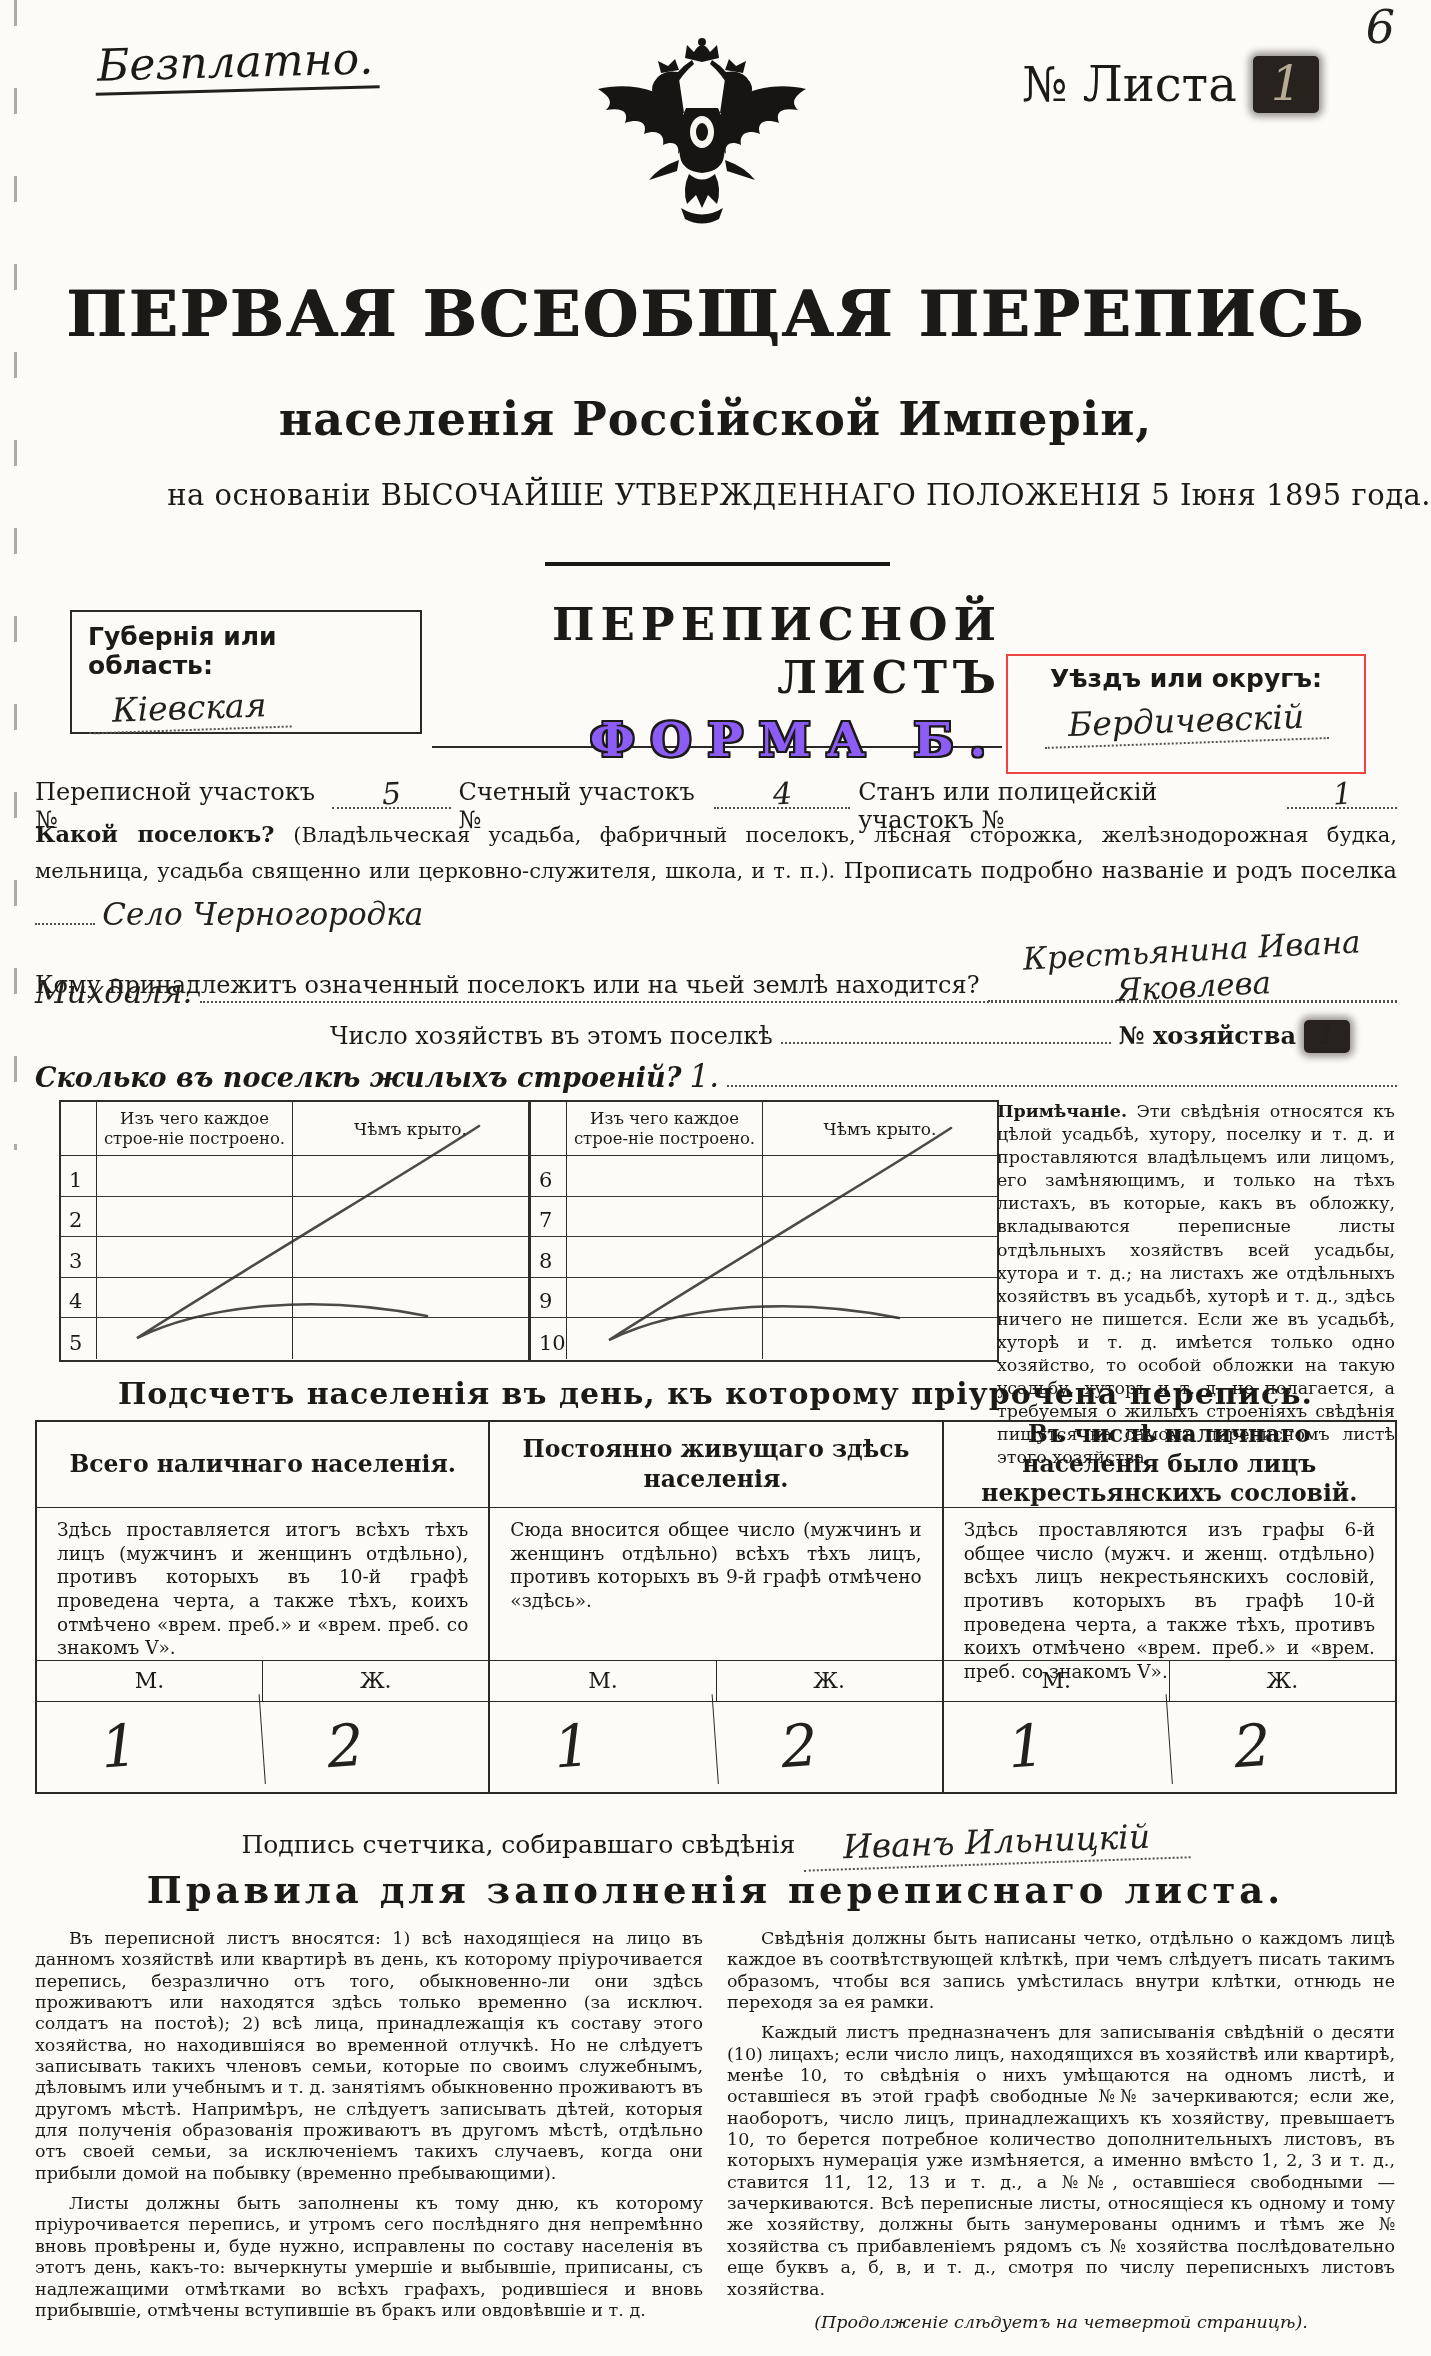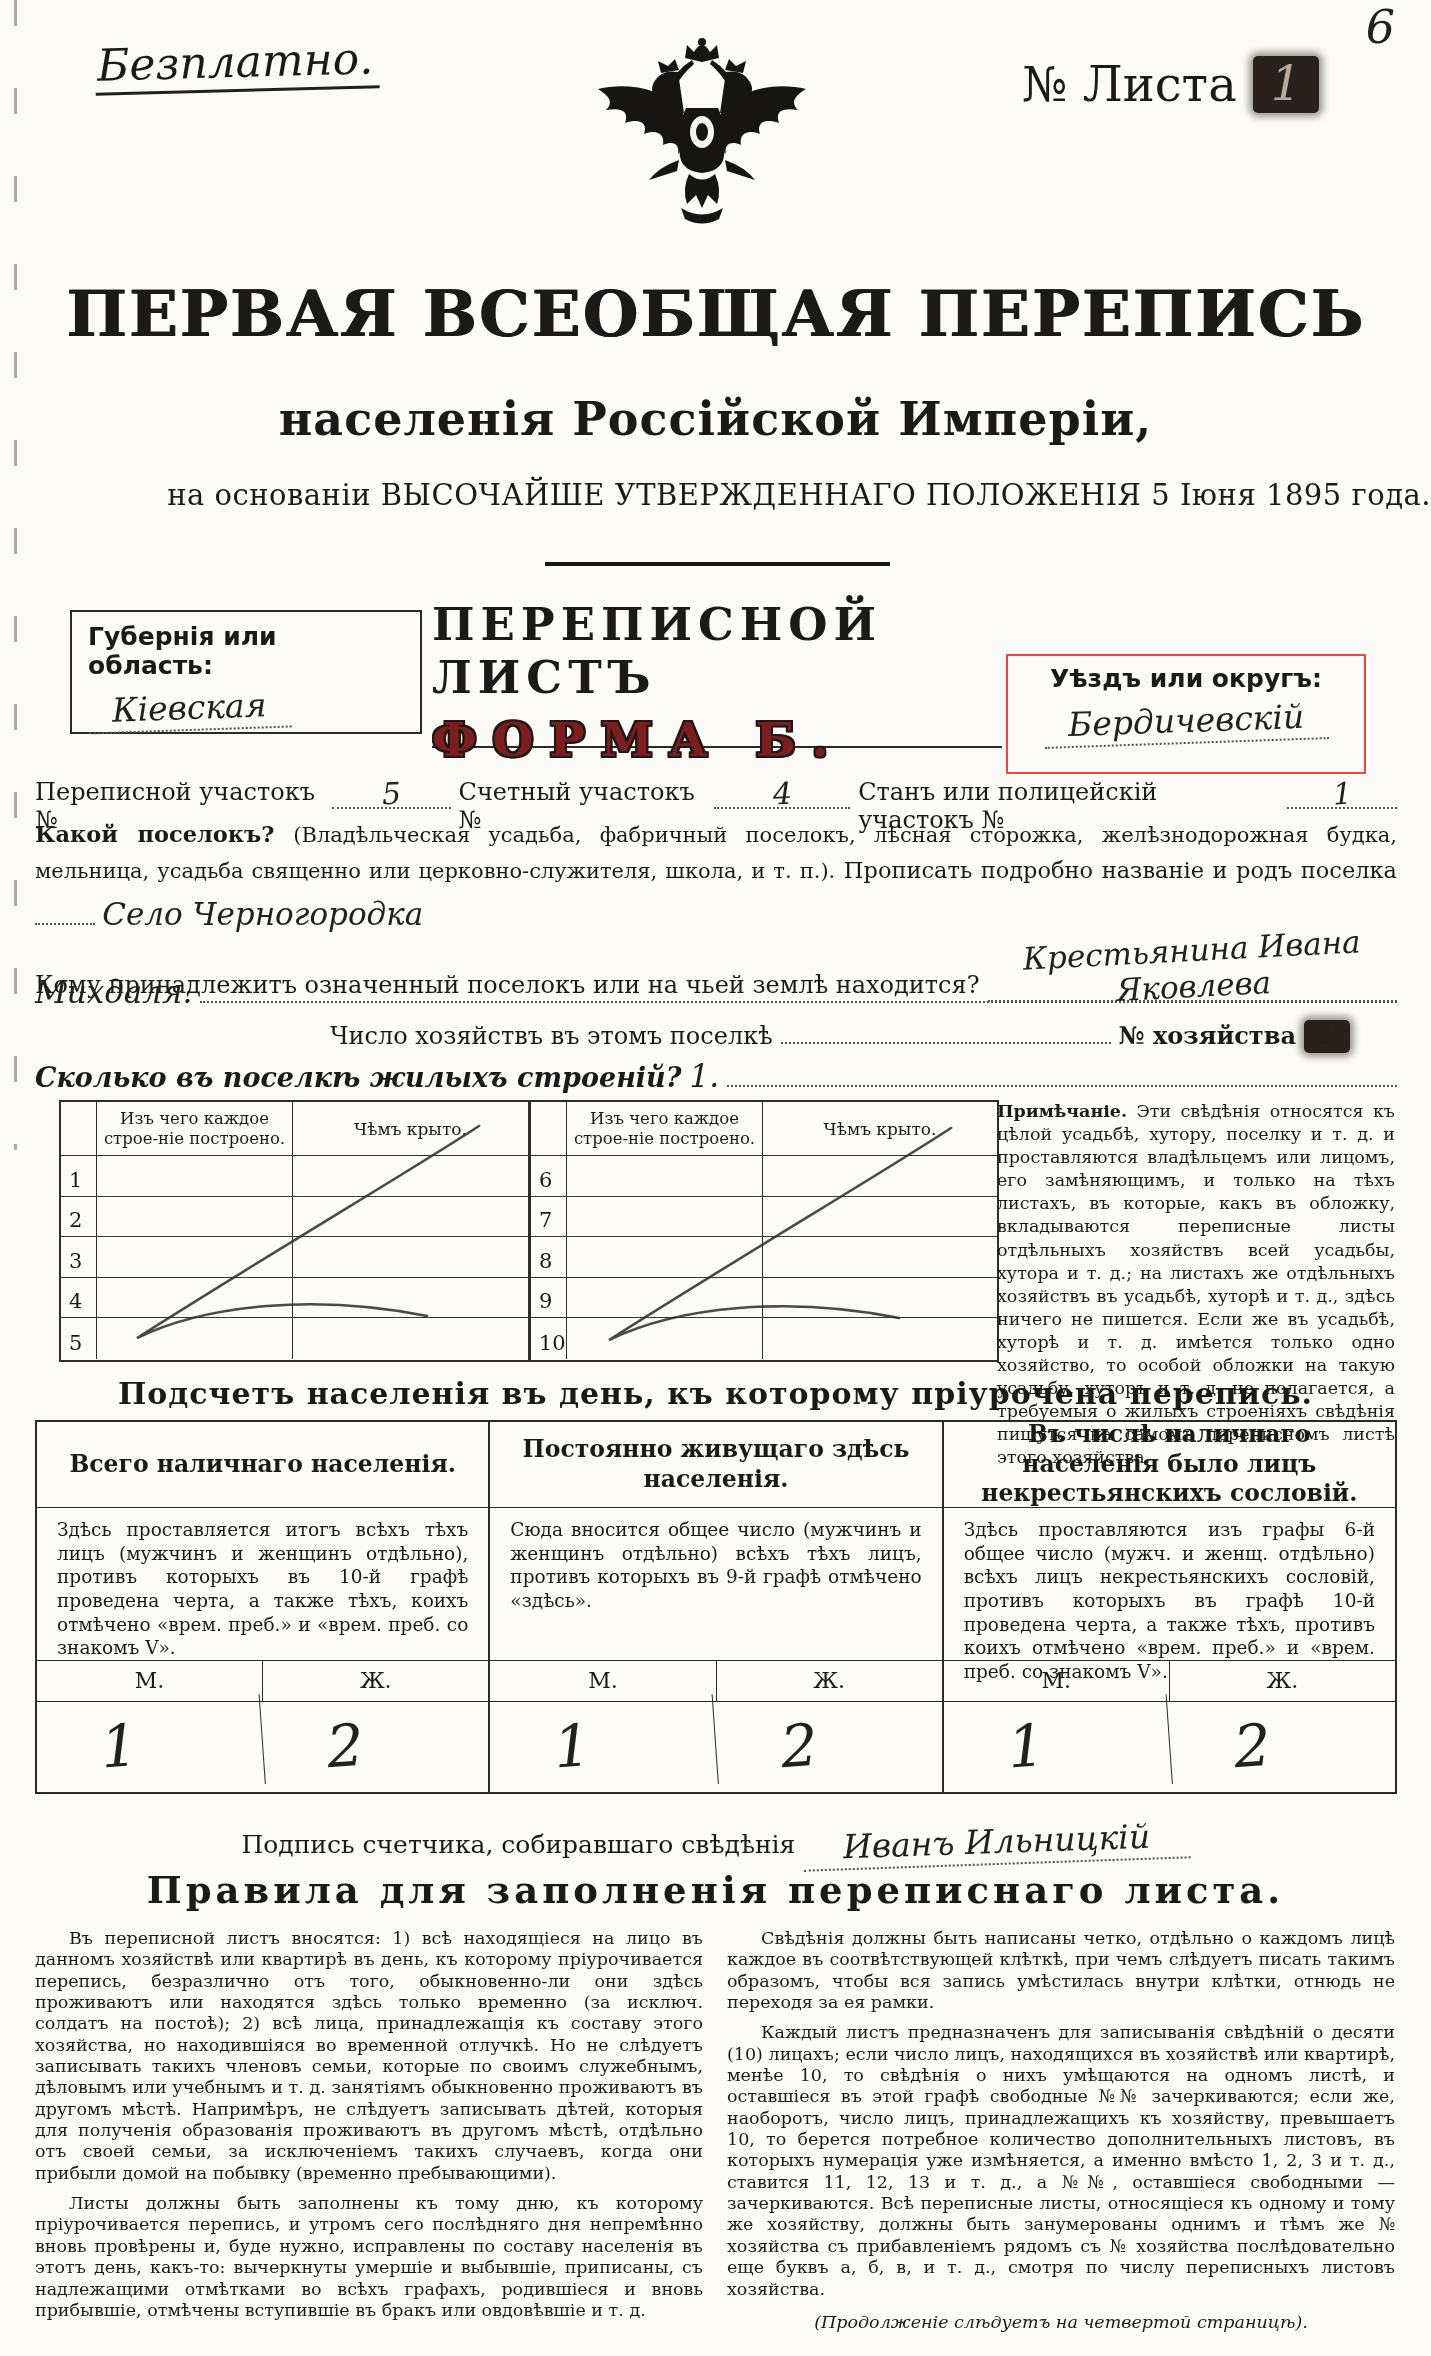--- a/index.html
+++ b/index.html
@@ -28,23 +28,23 @@
 
   .region-left{position:absolute;left:70px;top:610px;width:352px;height:124px;
     border:2px solid #2a2927;padding:10px 16px 6px;}
   .region-right{position:absolute;left:1006px;top:636px;width:360px;height:120px;
     border:2px solid #ef4444;padding:8px 14px 6px;text-align:center;margin-top:18px;}
   .region-label{font-family:"DejaVu Sans",sans-serif;font-weight:bold;font-size:25px;}
   .region-value{font-size:33px;margin-top:8px;display:inline-block;
     border-bottom:2px dotted #56524c;padding:0 24px 2px;transform:rotate(-2deg);}
   .hw{font-style:italic;color:#23211e;}
   .form-center{position:absolute;left:432px;top:598px;width:570px;height:150px;
-    text-align:left;border-bottom:2px solid #2a2927;}
+    text-align:right;border-bottom:2px solid #2a2927;}
   .form-line1{font-size:45px;font-weight:bold;letter-spacing:6px;}
-  .form-line2{margin-top:8px;font-size:47px;font-weight:bold;letter-spacing:16px;color:#7f1d1d;
+  .form-line2{margin-top:8px;font-size:47px;font-weight:bold;letter-spacing:16px;color:#8b5cf6;
     text-shadow:-2px -2px 0 #1b1a18,2px -2px 0 #1b1a18,-2px 2px 0 #1b1a18,2px 2px 0 #1b1a18,
       -2px 0 0 #1b1a18,2px 0 0 #1b1a18,0 -2px 0 #1b1a18,0 2px 0 #1b1a18;}
 
   .line{position:absolute;left:35px;width:1362px;display:flex;align-items:baseline;gap:8px;}
   .precinct{top:772px;font-size:24px;}
   .dotfield{display:inline-block;border-bottom:2px dotted #55504a;text-align:center;}
   .dotfield .hw{font-size:30px;display:inline-block;transform:translateY(4px) rotate(-3deg);}
   .dotleader{display:inline-block;border-bottom:2px dotted #55504a;height:1em;}
   .grow{flex:1;}
 

